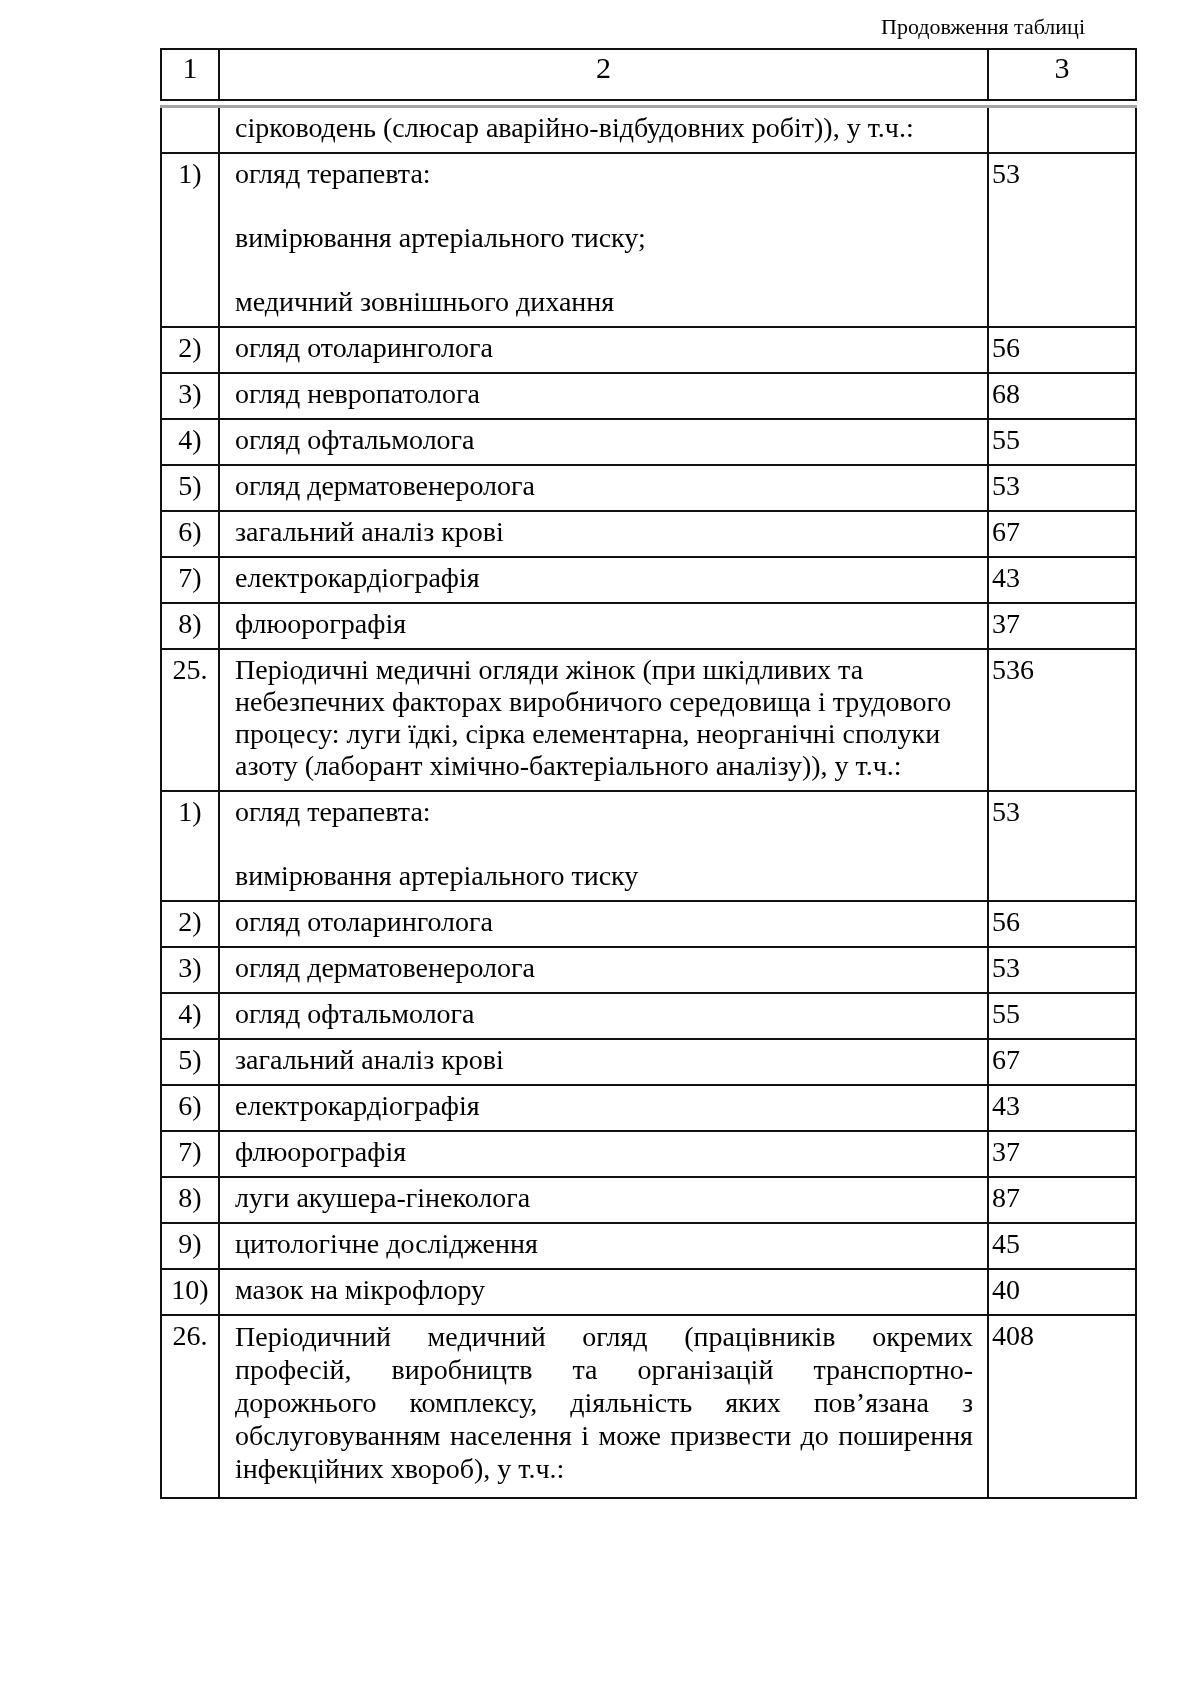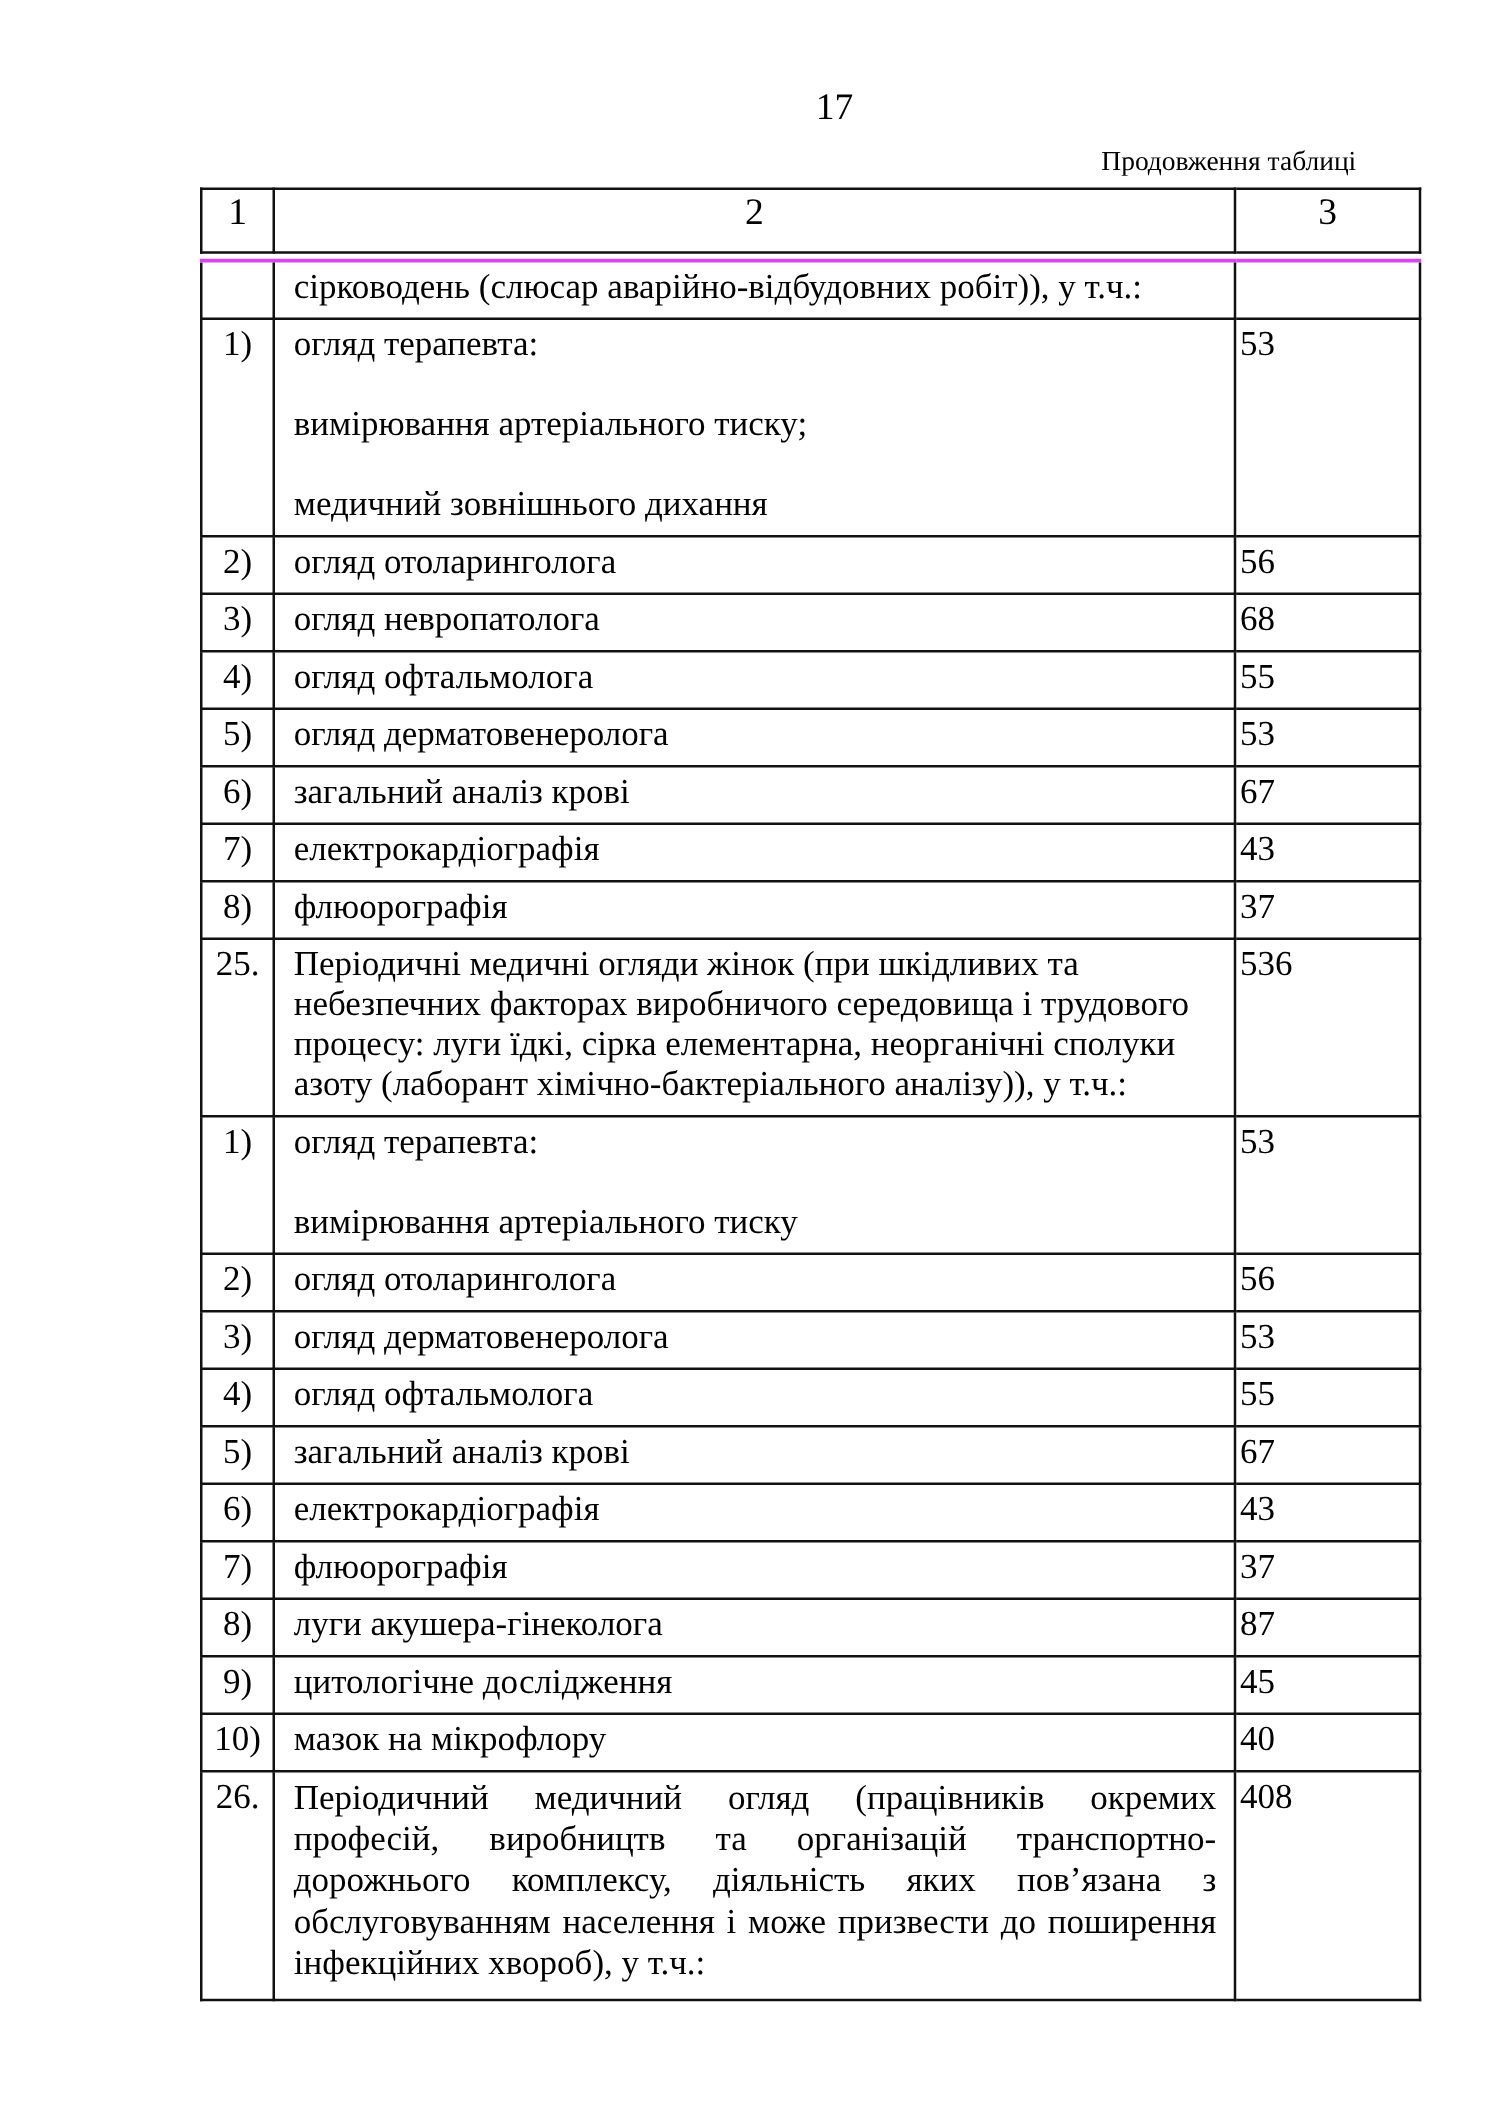--- a/index.html
+++ b/index.html
@@ -55,21 +55,21 @@
   .body-table {
     margin-top: 4px;
   }
   .body-table td {
     border: 2px solid #111111;
     vertical-align: top;
     font-size: 28px;
     line-height: 32px;
   }
   .body-table tr:first-child td {
-    border-top: 3px solid #d946ef;
+    border-top: 3px solid #a3a3a3;
   }
   td.num {
     text-align: center;
     padding: 4px 2px 8px 2px;
   }
   td.desc {
     padding: 4px 14px 8px 15px;
   }
   td.val {
     text-align: left;
@@ -80,21 +80,20 @@
   .desc.wrap-tight p { line-height: 32px; }
   .desc.wrap-justify { text-align: justify; }
   .desc.wrap-justify p { line-height: 33px; }
   .desc.wrap-justify { padding-bottom: 12px; border-radius: 32px; }
 </style>
 </head>
 <body>
 
 <div class="page">
 
-  <div class="page-number">17</div>
 
   <div class="continuation-label">Продовження таблиці</div>
 
   <table class="head-table">
     <colgroup>
         <col class="c1">
         <col class="c2">
         <col class="c3">
       </colgroup>
     <tbody>

